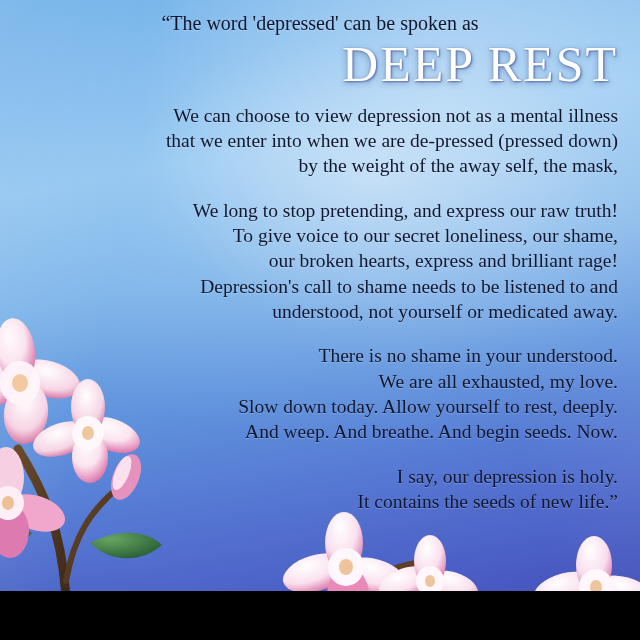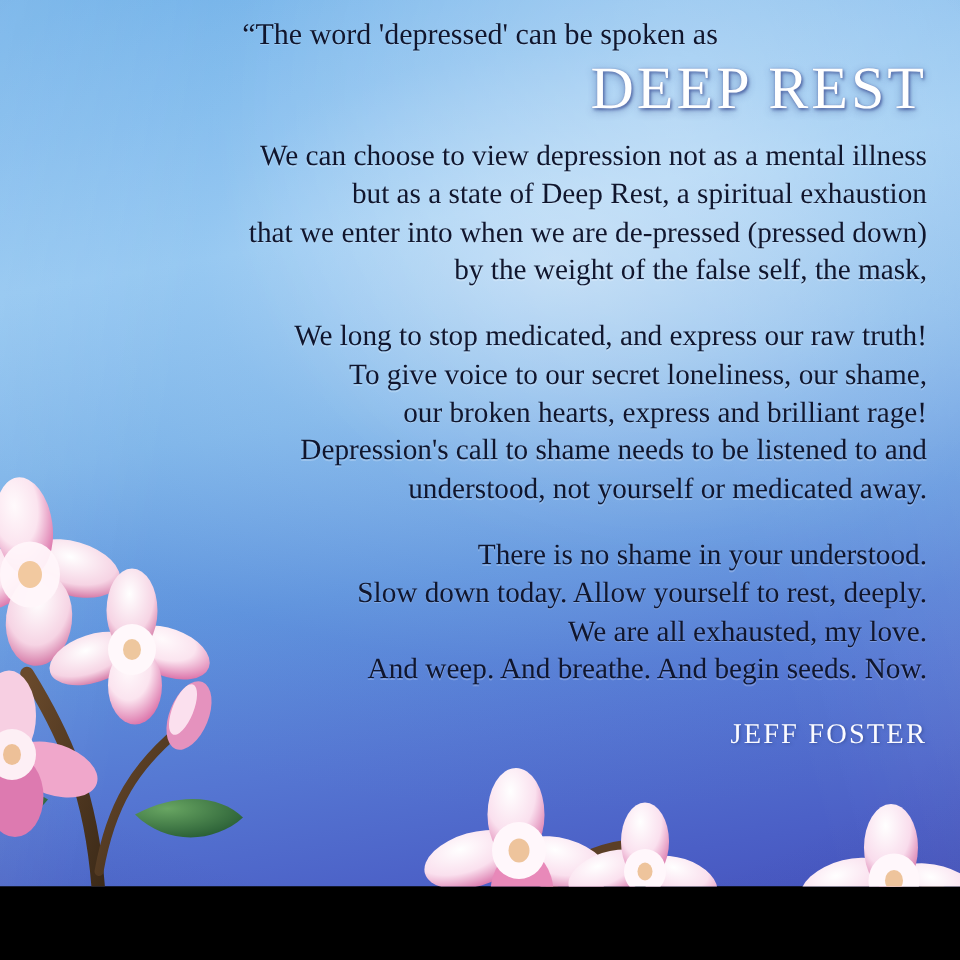--- a/index.html
+++ b/index.html
@@ -51,21 +51,21 @@
     text-shadow: 0 1px 0 rgba(255,255,255,0.22);
   }
   .line { white-space: pre-wrap; }
   .opening {
     text-align: center;
     font-size: 20px;
     margin-bottom: 2px;
   }
   .title {
     text-align: right;
-    font-size: 40px;
+    font-size: 50px;
     letter-spacing: 2px;
     line-height: 1.05;
     color: #ffffff;
     font-weight: 400;
     margin: 2px 0 12px 0;
     text-shadow:
       0 0 1px rgba(120,140,190,0.9),
       1px 1px 2px rgba(60,80,150,0.75),
       0 2px 6px rgba(40,60,130,0.45);
   }
@@ -207,37 +207,39 @@
   <div class="vignette"></div>
 
   <div class="poem">
 
     <div class="line opening">“The word 'depressed' can be spoken as</div>
 
     <div class="title">DEEP REST</div>
 
     <div class="stanza">
       <div class="line">We can choose to view depression not as a mental illness</div>
-      <div class="line">but as a state of Deep Rest, a spiritual exhaustion</div>
       <div class="line">that we enter into when we are de-pressed (pressed down)</div>
-      <div class="line">by the weight of the false self, the mask,</div>
-    </div>
-
-    <div class="stanza">
-      <div class="line">We long to stop medicated, and express our raw truth!</div>
+      <div class="line">by the weight of the away self, the mask,</div>
+    </div>
+
+    <div class="stanza">
+      <div class="line">We long to stop pretending, and express our raw truth!</div>
       <div class="line">To give voice to our secret loneliness, our shame,</div>
       <div class="line">our broken hearts, express and brilliant rage!</div>
       <div class="line">Depression's call to shame needs to be listened to and</div>
       <div class="line">understood, not yourself or medicated away.</div>
     </div>
 
     <div class="stanza">
       <div class="line">There is no shame in your understood.</div>
+      <div class="line">We are all exhausted, my love.</div>
       <div class="line">Slow down today. Allow yourself to rest, deeply.</div>
-      <div class="line">We are all exhausted, my love.</div>
       <div class="line">And weep. And breathe. And begin seeds. Now.</div>
     </div>
 
-
-    <div class="author">JEFF FOSTER</div>
+    <div class="stanza">
+      <div class="line">I say, our depression is holy.</div>
+      <div class="line">It contains the seeds of new life.”</div>
+    </div>
+
   </div>
 
 </div>
 
 </body></html>

